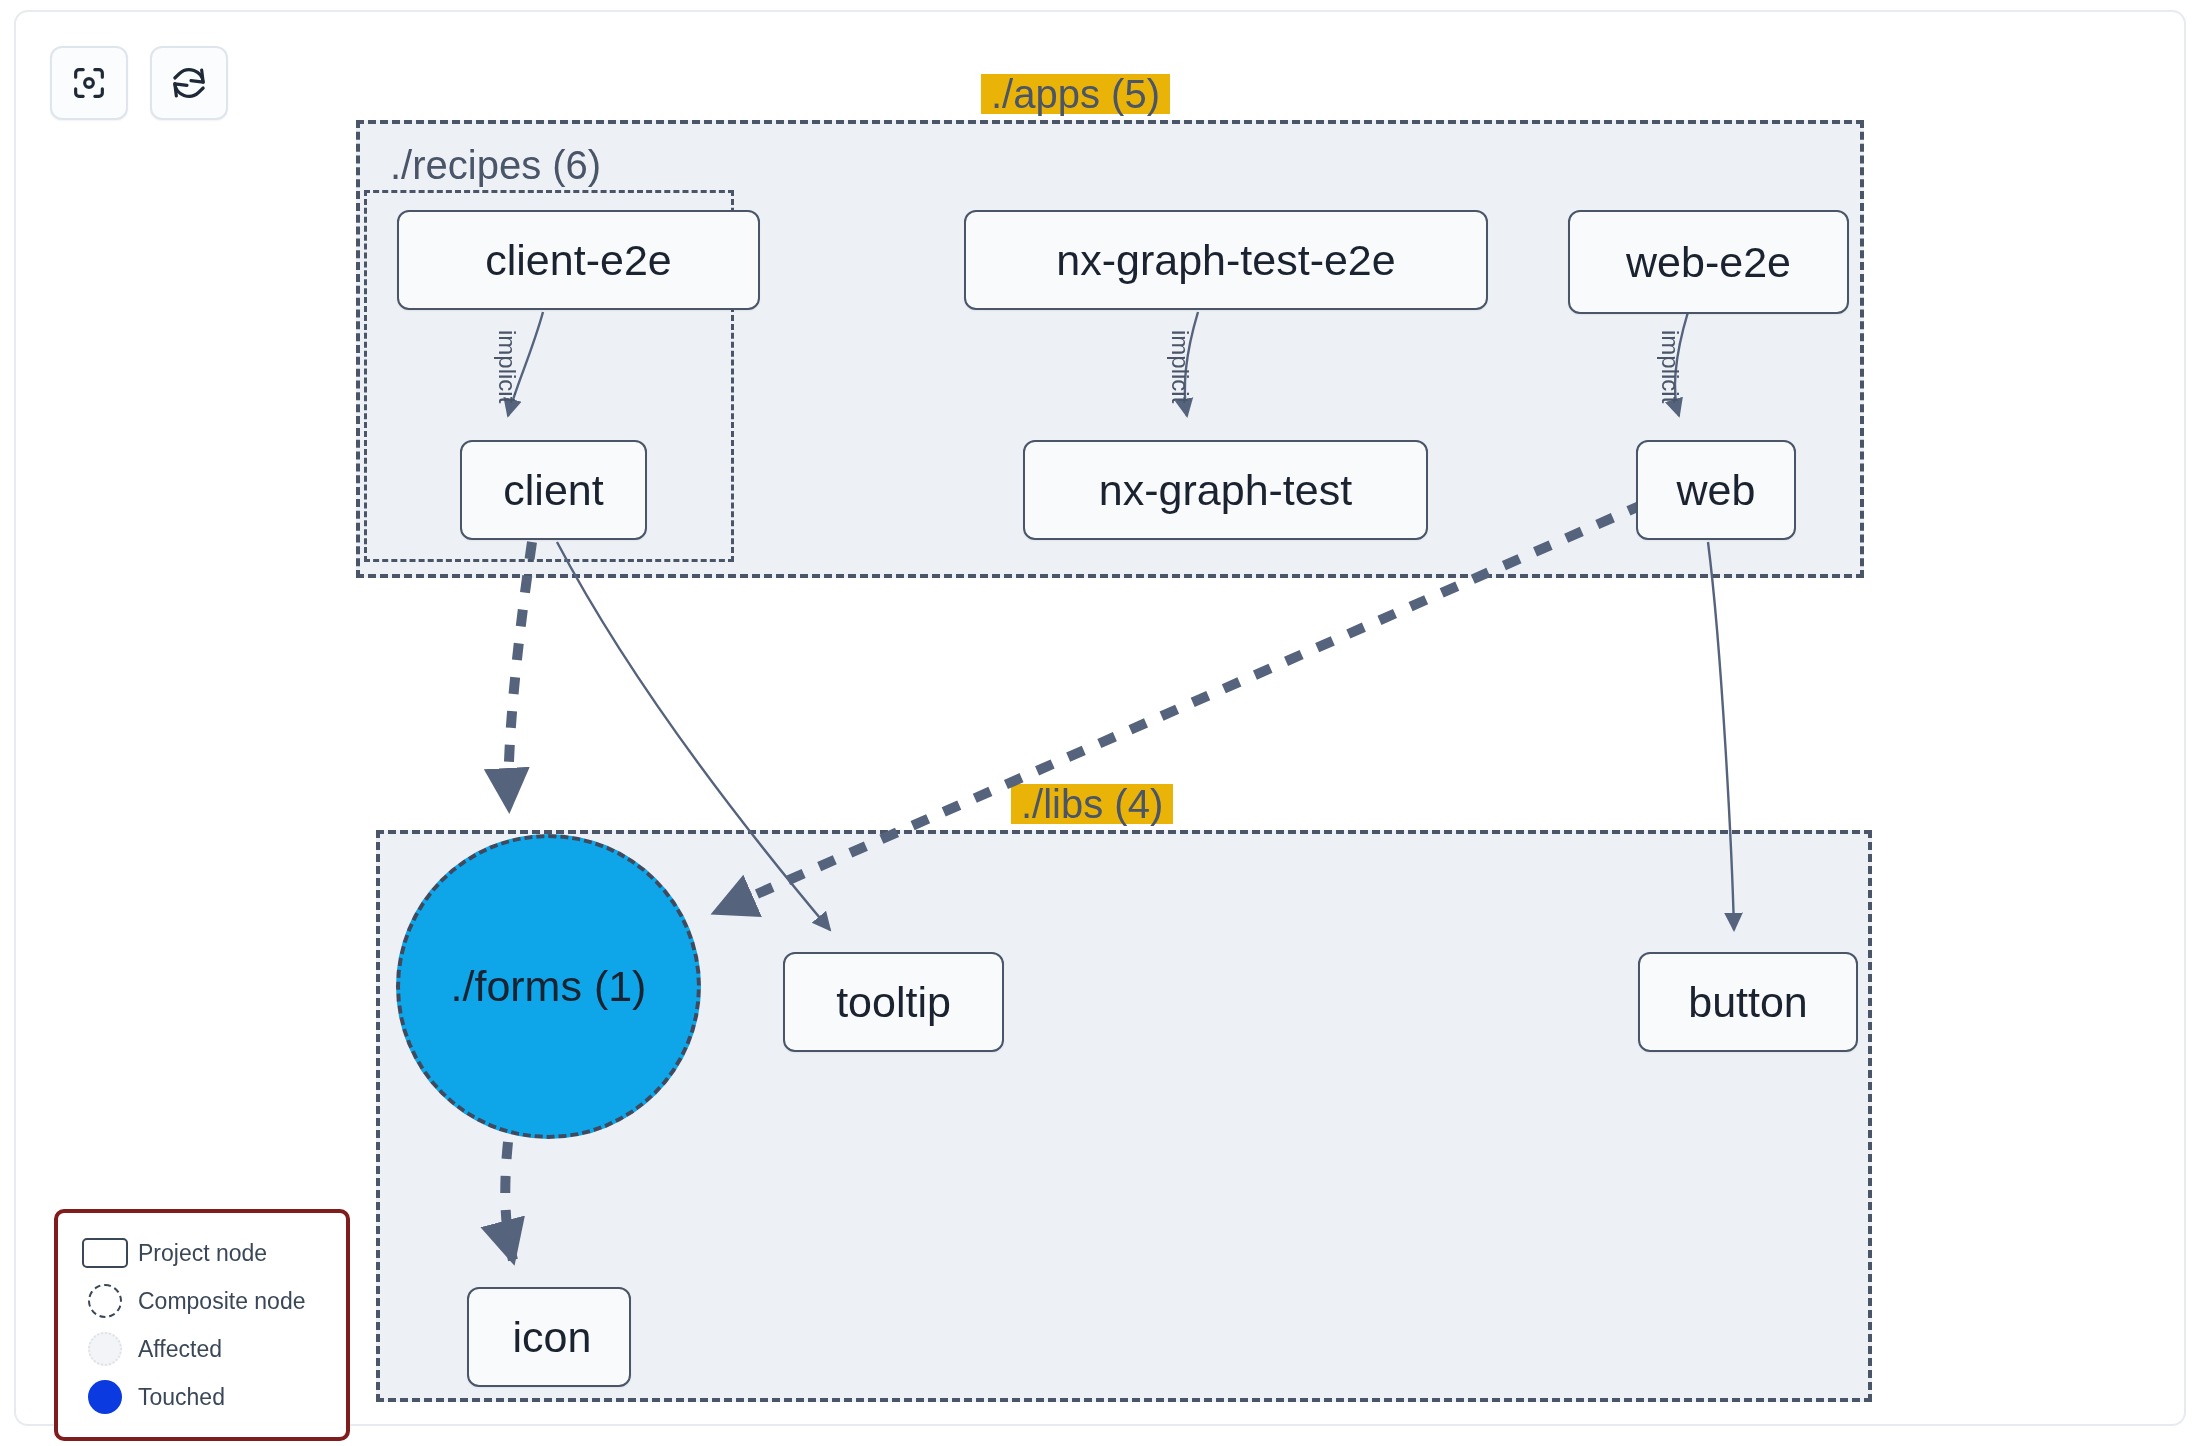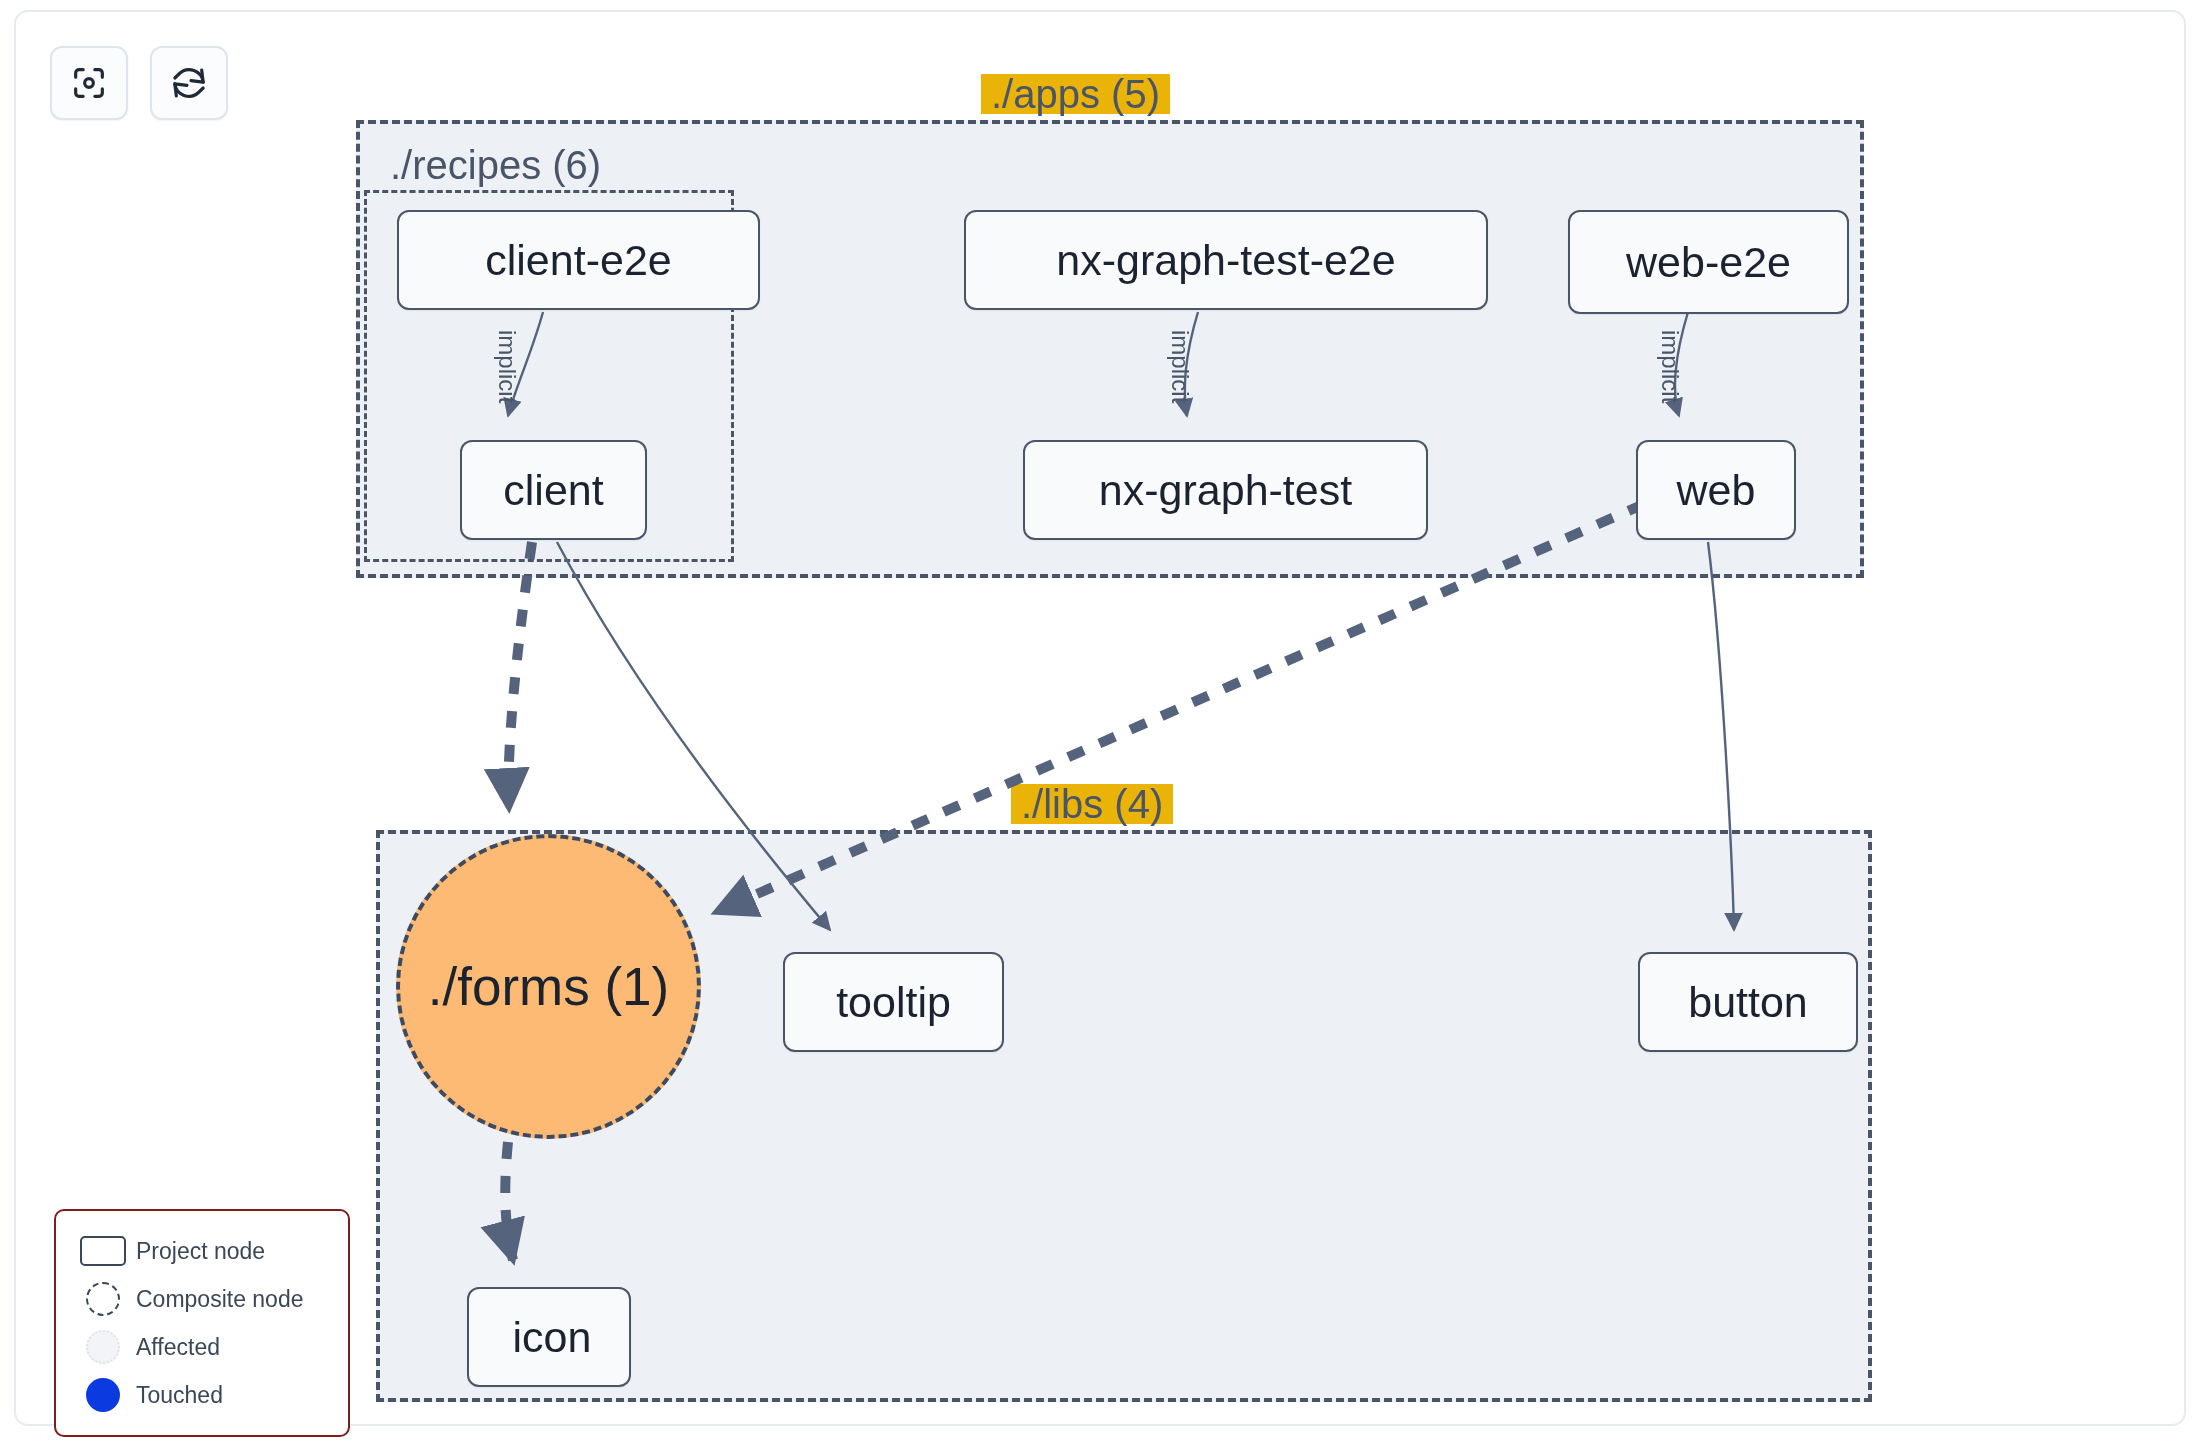--- a/index.html
+++ b/index.html
@@ -95,40 +95,40 @@
     line-height: 1;
     white-space: nowrap;
     cursor: pointer;
     z-index: 20;
     box-shadow: 0 1px 2px rgba(16,24,40,.06);
   }
 
   
   .composite-node {
     position: absolute;
-    background: #fdba74;
+    background: #0ea5e9;
     border: 4px dashed #3d4a5f;
     border-radius: 50%;
     display: flex;
     align-items: center;
     justify-content: center;
     color: #1b2330;
-    font-size: 53px;
+    font-size: 43px;
     white-space: nowrap;
     cursor: pointer;
     z-index: 20;
   }
 
   
   #legend {
     position: absolute;
     left: 38px; top: 1197px;
     width: 296px;
     background: #ffffff;
-    border: 2px solid #7f1d1d;
+    border: 4px solid #7f1d1d;
     border-radius: 10px;
     padding: 16px 14px;
     z-index: 50;
   }
   .legend-row {
     display: flex;
     align-items: center;
     height: 48px;
   }
   .legend-swatch {

